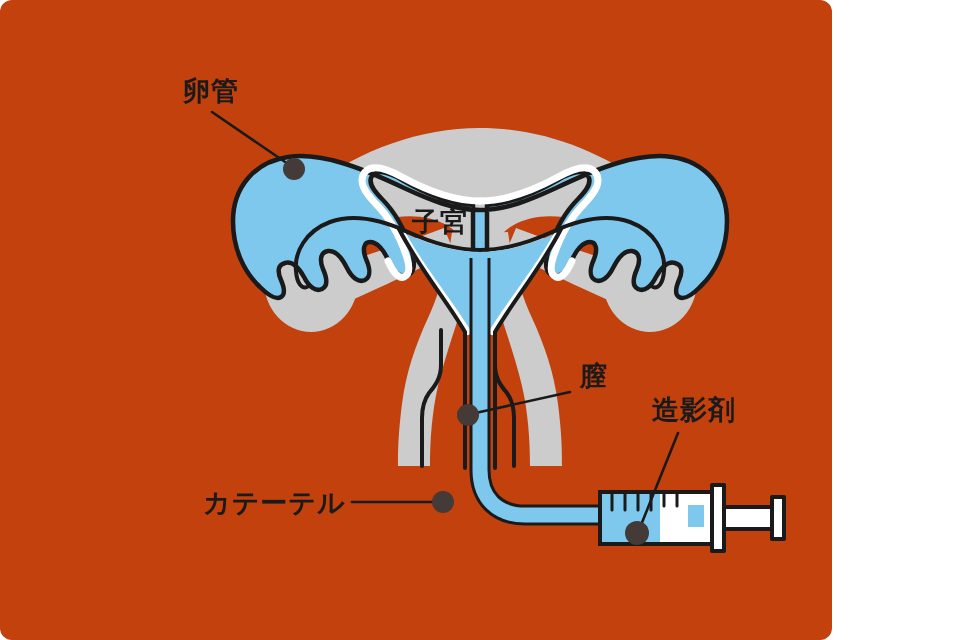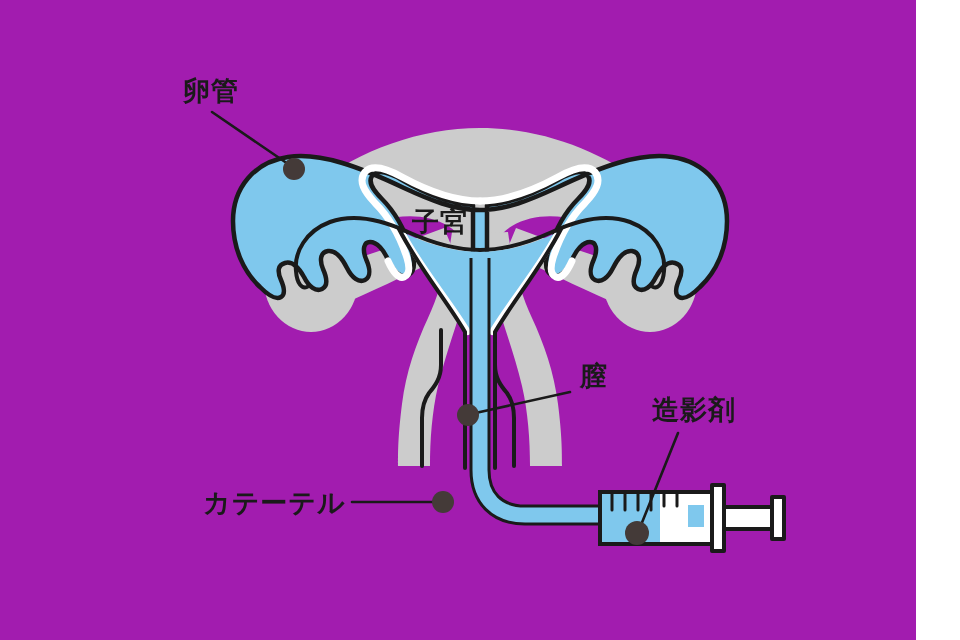--- a/index.html
+++ b/index.html
@@ -5,24 +5,25 @@
   html, body {
     margin: 0;
     padding: 0;
     background: #ffffff;
   }
   body {
     font-family: "Liberation Sans", "DejaVu Sans", sans-serif;
   }
   #stage {
     position: relative;
-    width: 916px;
+    width: 832px;
     height: 640px;
-    background: #a21caf;
+    background: #c2410c;
     overflow: hidden;
+    border-radius: 12px;
   }
   #diagram {
     position: absolute;
     left: 0;
     top: 0;
     width: 960px;
     height: 640px;
     display: block;
   }
   .lbl {

